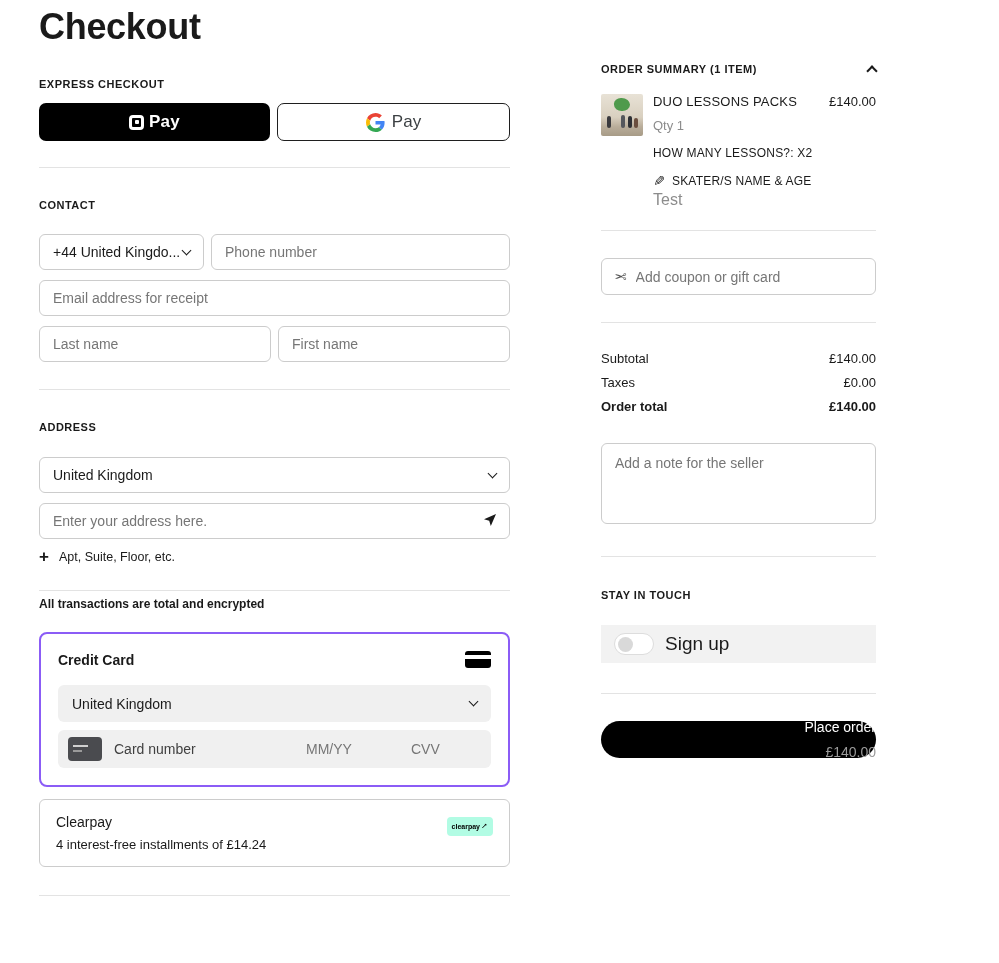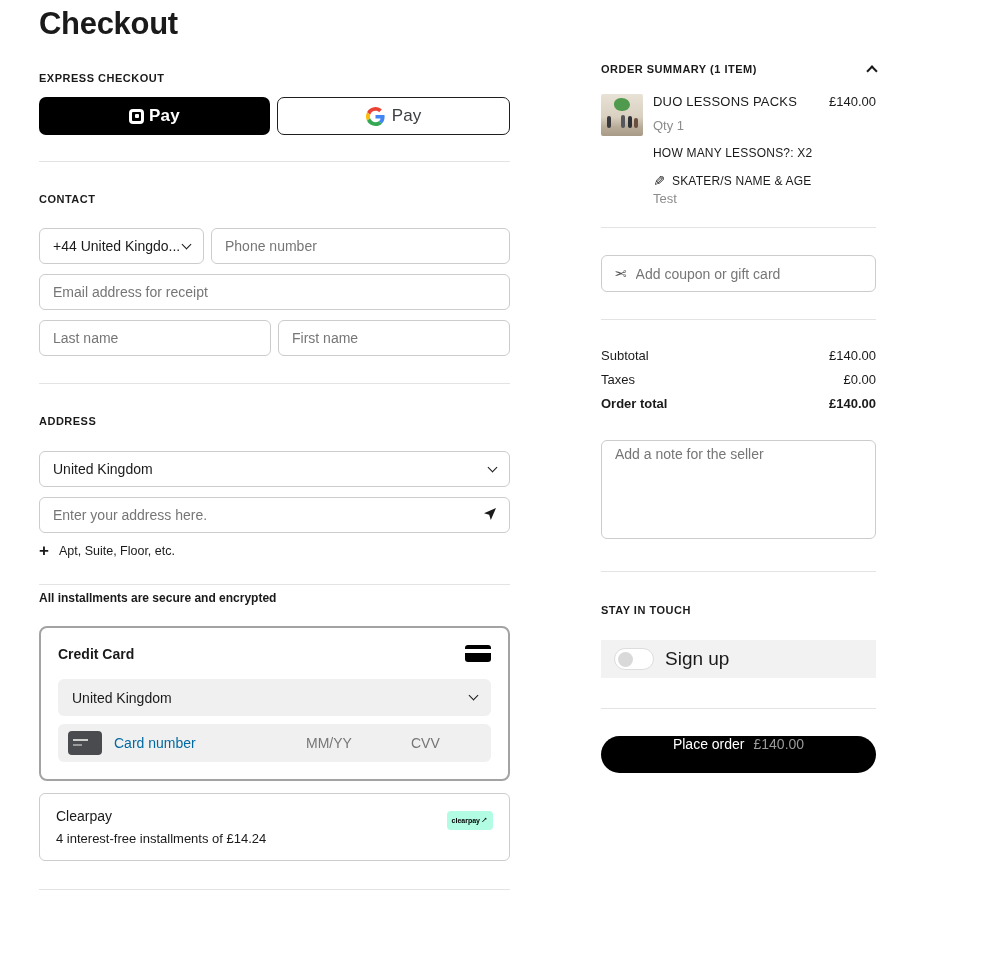--- a/index.html
+++ b/index.html
@@ -2,21 +2,21 @@
 <html><head>
 <meta charset="utf-8">
 <style>
   * { margin:0; padding:0; box-sizing:border-box; }
   html,body { background:#fff; }
   body { font-family:"Liberation Sans","DejaVu Sans",sans-serif; color:#1a1a1a; }
   .page { position:relative; width:999px; height:963px; background:#fff; overflow:hidden; }
   .left-col  { position:absolute; left:39px;  top:0; width:471px; }
   .right-col { position:absolute; left:601px; top:0; width:275px; }
 
-  h1.title { margin-top:6px; font-size:31px; font-weight:700; letter-spacing:-0.3px; }
+  h1.title { margin-top:6px; font-size:36px; font-weight:700; letter-spacing:-0.3px; }
 
   .section-label { font-size:11px; font-weight:700; letter-spacing:0.5px; color:#1a1a1a; }
   .divider { border:none; border-top:1px solid #e3e3e3; width:100%; }
 
   
   .express-row { display:flex; gap:7px; margin-top:13px; }
   .pay-btn { flex:1; height:38px; border-radius:7px; display:flex; align-items:center; justify-content:center; gap:5px; cursor:pointer; font-family:inherit; }
   .sq-pay { background:#000; border:none; color:#fff; }
   .sq-pay .sq-logo { width:15px; height:15px; border:3px solid #fff; border-radius:4px; position:relative; }
   .sq-pay .sq-logo::after { content:""; position:absolute; left:2.5px; top:2.5px; width:4px; height:4px; background:#fff; border-radius:1px; }
@@ -36,31 +36,31 @@
   .addr-wrap { position:relative; margin-top:10px; }
   .addr-wrap .field { padding-right:36px; }
   .nav-arrow { position:absolute; right:13px; top:10px; width:14px; height:14px; }
 
   .apt-link { display:flex; align-items:center; gap:10px; margin-top:11px; font-size:12.5px; font-weight:400; cursor:pointer; }
   .plus-glyph { font-size:17px; font-weight:700; line-height:14px; }
 
   .secure-note { font-size:12px; font-weight:700; margin-top:6px; }
 
   
-  .cc-box { margin-top:21px; border:2px solid #a3a3a3; border-radius:8px; padding:17px; }
+  .cc-box { margin-top:21px; border:2px solid #8b5cf6; border-radius:8px; padding:17px; }
   .cc-head { display:flex; align-items:center; justify-content:space-between; }
   .cc-title { font-size:14px; font-weight:700; }
   .cc-icon { width:26px; height:17px; background:#000; border-radius:3px; position:relative; }
   .cc-icon::after { content:""; position:absolute; left:0; right:0; top:4px; height:3.5px; background:#fff; }
   .gray-select { margin-top:17px; height:37px; background:#f0f0f0; border-radius:6px; border:none; display:flex; align-items:center; justify-content:space-between; padding:0 14px; font-size:14px; cursor:pointer; }
   .card-row { margin-top:8px; height:38px; background:#f0f0f0; border-radius:6px; display:flex; align-items:center; padding:0 10px; }
   .card-chip { width:34px; height:24px; background:#4a4b4f; border-radius:4px; position:relative; flex:none; }
   .card-chip::before { content:""; position:absolute; left:5px; top:8px; width:15px; height:2px; background:#cfcfcf; }
   .card-chip::after { content:""; position:absolute; left:5px; top:13px; width:9px; height:2px; background:#9a9a9a; }
-  .card-num-ph { margin-left:12px; font-size:14px; color:#0369a1; flex:1; }
+  .card-num-ph { margin-left:12px; font-size:14px; color:#404040; flex:1; }
   .exp-ph { font-size:14px; color:#767676; width:105px; }
   .cvv-ph { font-size:14px; color:#767676; width:70px; }
 
   
   .clearpay-box { margin-top:12px; border:1px solid #ccc; border-radius:6px; padding:14px 16px; display:flex; justify-content:space-between; cursor:pointer; }
   .cp-name { font-size:14px; }
   .cp-detail { font-size:13px; margin-top:7px; }
   .cp-badge { align-self:flex-start; margin-top:3px; background:#b2fce4; border-radius:4px; padding:6px 5px; display:flex; align-items:center; gap:1px; }
   .cp-badge-text { font-size:7px; font-weight:700; letter-spacing:0; color:#000; }
 
@@ -72,39 +72,39 @@
   .thumb .fig { position:absolute; width:4px; height:12px; background:#3a3a3e; border-radius:2px; bottom:8px; }
   .thumb .f1 { left:6px; } .thumb .f2 { left:20px; height:13px; background:#55575c; } .thumb .f3 { left:27px; background:#2e3035; } .thumb .f4 { left:33px; height:10px; background:#6b4f3f; }
   .item-detail { flex:1; margin-left:10px; }
   .item-top { display:flex; justify-content:space-between; }
   .item-name { font-size:13px; letter-spacing:0.2px; }
   .item-price { font-size:13px; }
   .item-qty { margin-top:9px; font-size:13px; color:#8c8c8c; }
   .item-mod { margin-top:13px; font-size:12px; letter-spacing:0.2px; }
   .item-note { margin-top:13px; display:flex; align-items:center; gap:7px; font-size:12px; letter-spacing:0.2px; }
   .pencil { font-size:14px; transform:scaleX(-1); display:inline-block; }
-  .item-note-val { margin-top:2px; font-size:13px; color:#8c8c8c; }
+  .item-note-val { margin-top:2px; font-size:16px; color:#8c8c8c; }
 
   .coupon-box { margin-top:27px; height:37px; border:1px solid #ccc; border-radius:6px; display:flex; align-items:center; padding:0 12px; gap:9px; }
   .scissors { font-size:15px; color:#555; transform:scaleX(-1); display:inline-block; }
   .inline-input { border:none; outline:none; flex:1; font-size:14px; font-family:inherit; background:transparent; }
 
   .totals { margin-top:28px; }
   .t-row { display:flex; justify-content:space-between; font-size:13px; margin-top:9px; }
   .t-row:first-child { margin-top:0; }
   .t-row.bold { font-weight:700; }
 
-  .note-area { margin-top:29px; width:100%; height:99px; border:1px solid #ccc; border-radius:6px; padding:5px 13px; font-size:14px; font-family:inherit; resize:none; color:#1a1a1a; }
+  .note-area { margin-top:29px; width:100%; height:81px; border:1px solid #ccc; border-radius:6px; padding:11px 13px; font-size:14px; font-family:inherit; resize:none; color:#1a1a1a; }
 
   .signup-box { margin-top:24px; height:38px; background:#f2f2f2; display:flex; align-items:center; padding:0 13px; gap:11px; }
   .toggle { width:40px; height:22px; background:#fff; border:1px solid #ddd; border-radius:11px; position:relative; cursor:pointer; flex:none; }
   .toggle .knob { position:absolute; left:3px; top:2.5px; width:15px; height:15px; border-radius:50%; background:#d9d9d9; }
   .signup-label { font-size:19px; }
 
-  .place-order { margin-top:27px; width:100%; height:37px; border:none; border-radius:20px; background:#000; display:flex; align-items:flex-start; justify-content:center; gap:9px; cursor:pointer; font-family:inherit; }
+  .place-order { margin-top:27px; width:100%; height:37px; border:none; border-radius:20px; background:#000; display:flex; align-items:flex-end; justify-content:center; gap:9px; cursor:pointer; font-family:inherit;flex-direction:column; }
   .po-label { color:#fff; font-size:14px; }
   .po-amount { color:#9a9a9a; font-size:14px; }
 
   .mt26 { margin-top:26px; } .mt31 { margin-top:31px; } .mt23 { margin-top:23px; }
   .mt10 { margin-top:10px; } .mt27 { margin-top:27px; } .mt24 { margin-top:24px; }
   .mt30 { margin-top:30px; } .mt28 { margin-top:28px; } .mt21 { margin-top:21px; }
   .mt32 { margin-top:32px; }
 </style>
 </head>
 <body>
@@ -168,21 +168,21 @@
         </svg>
     </div>
 
     <div class="apt-link">
       <span class="plus-glyph">+</span>
       <span>Apt, Suite, Floor, etc.</span>
     </div>
 
     <hr class="divider mt26">
 
-    <div class="secure-note">All installments are secure and encrypted</div>
+    <div class="secure-note">All transactions are total and encrypted</div>
 
     <div class="cc-box">
       <div class="cc-head">
         <span class="cc-title">Credit Card</span>
         <span class="cc-icon"></span>
       </div>
       <div class="gray-select">
         <span>United Kingdom</span>
         <span class="chev"></span>
       </div>

